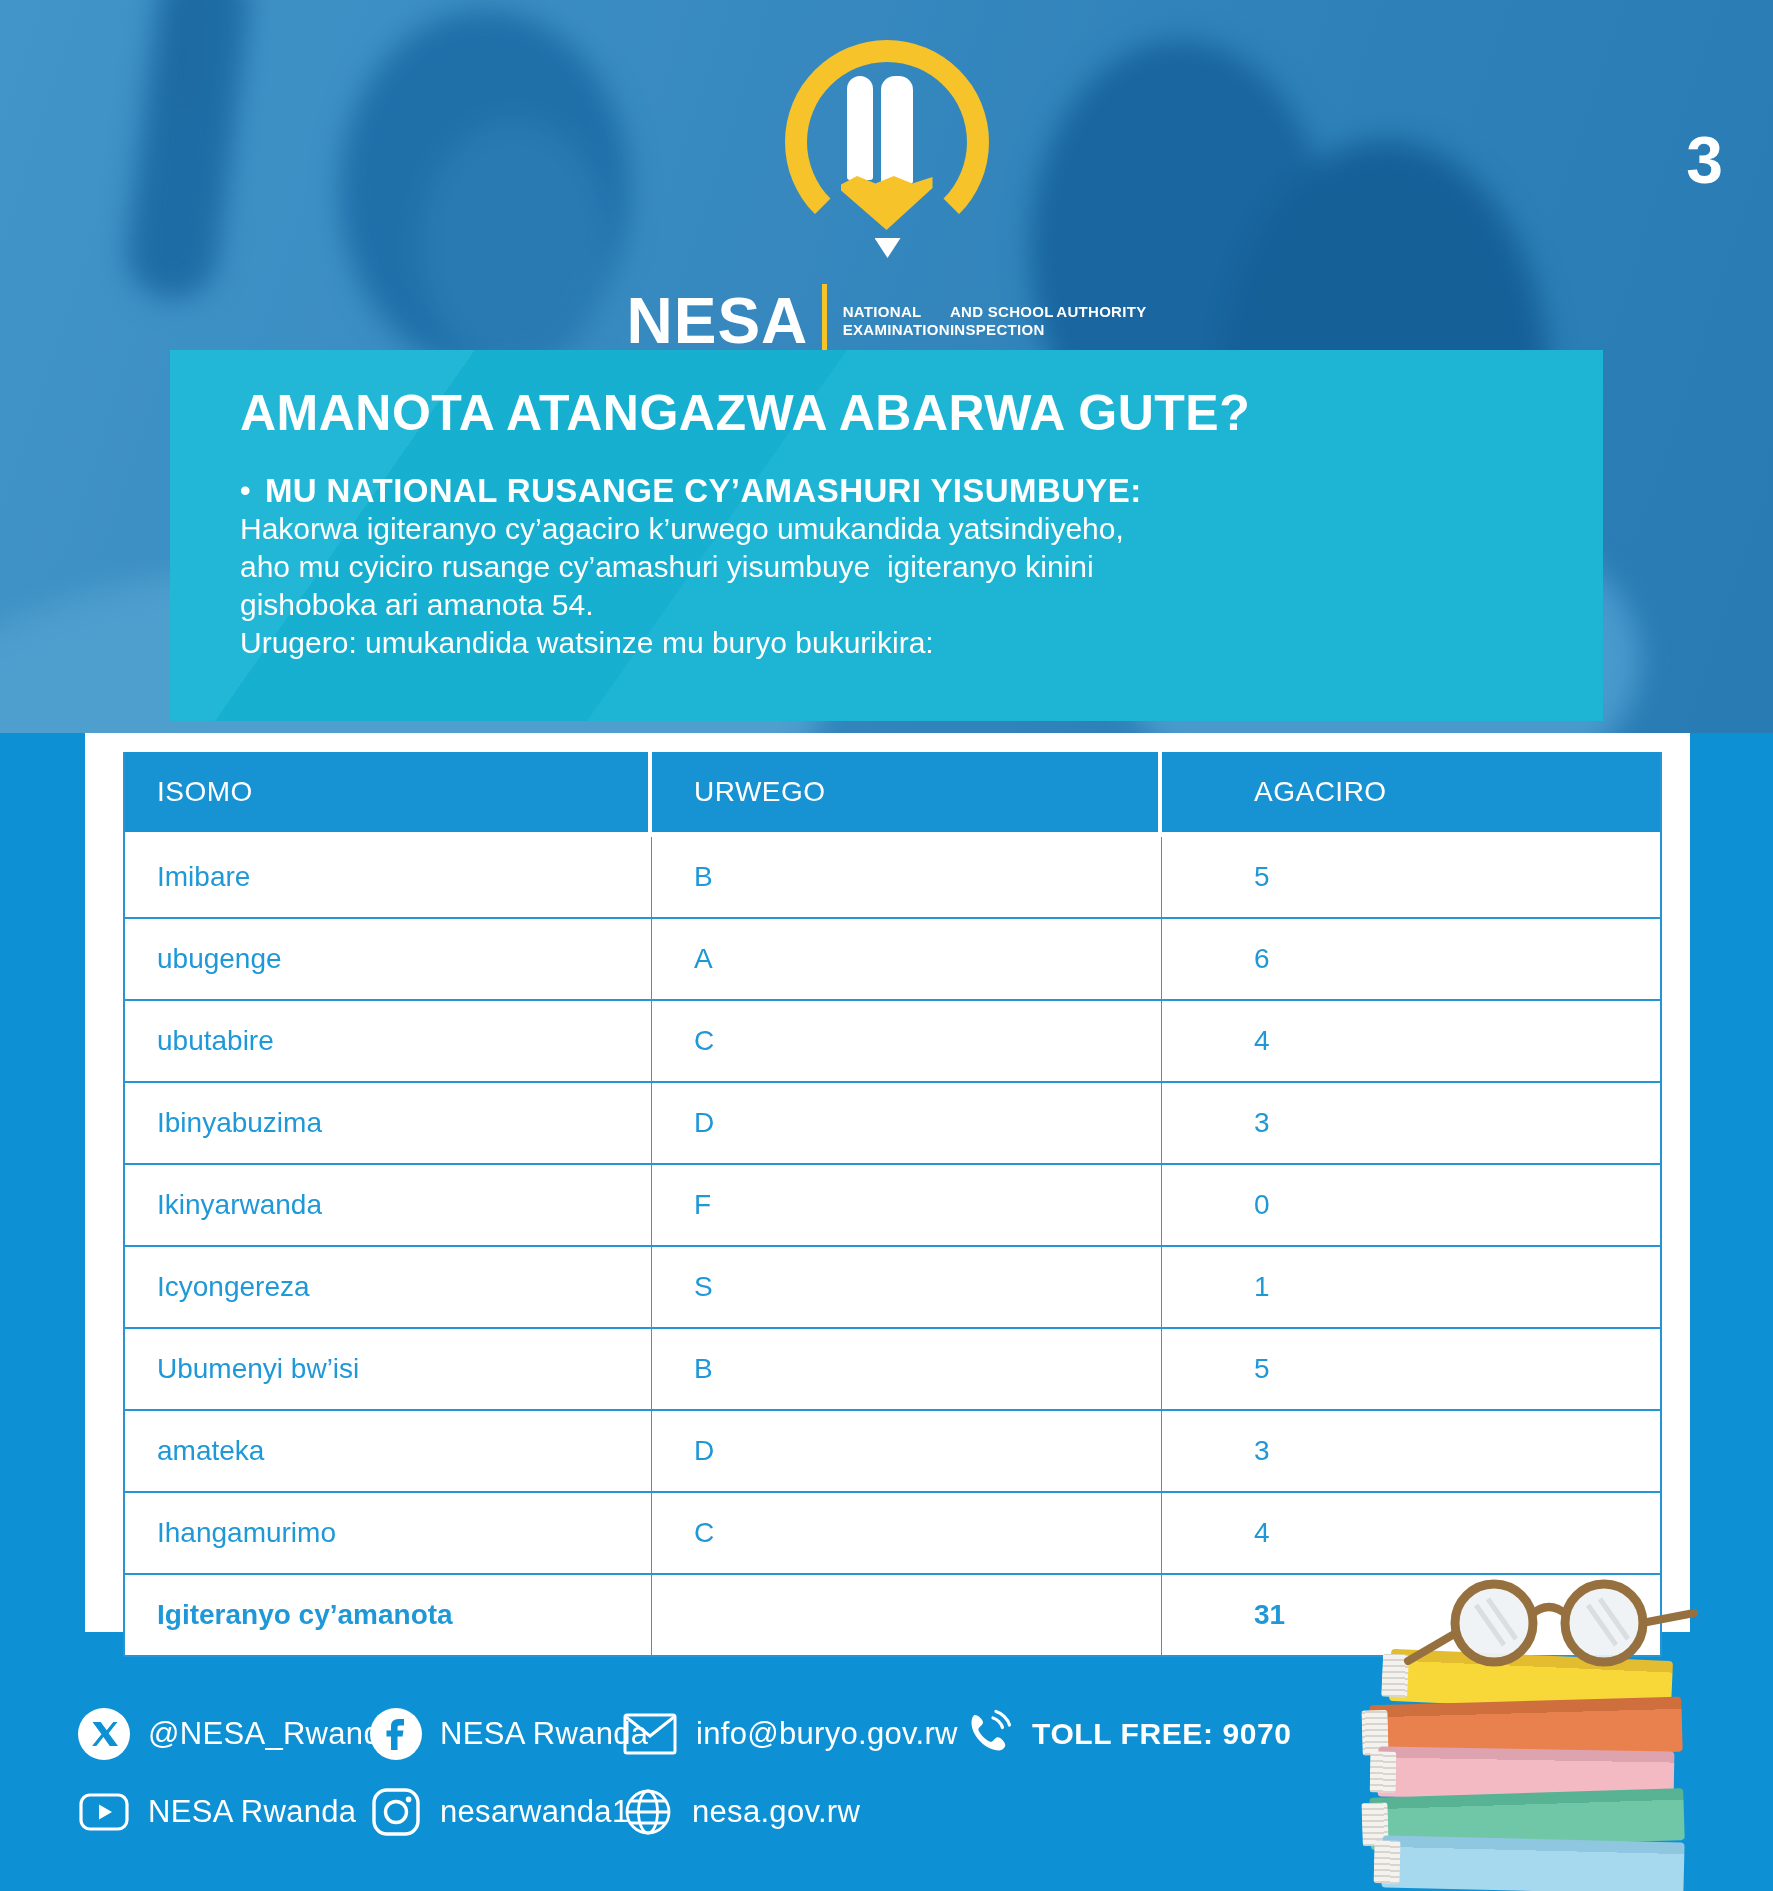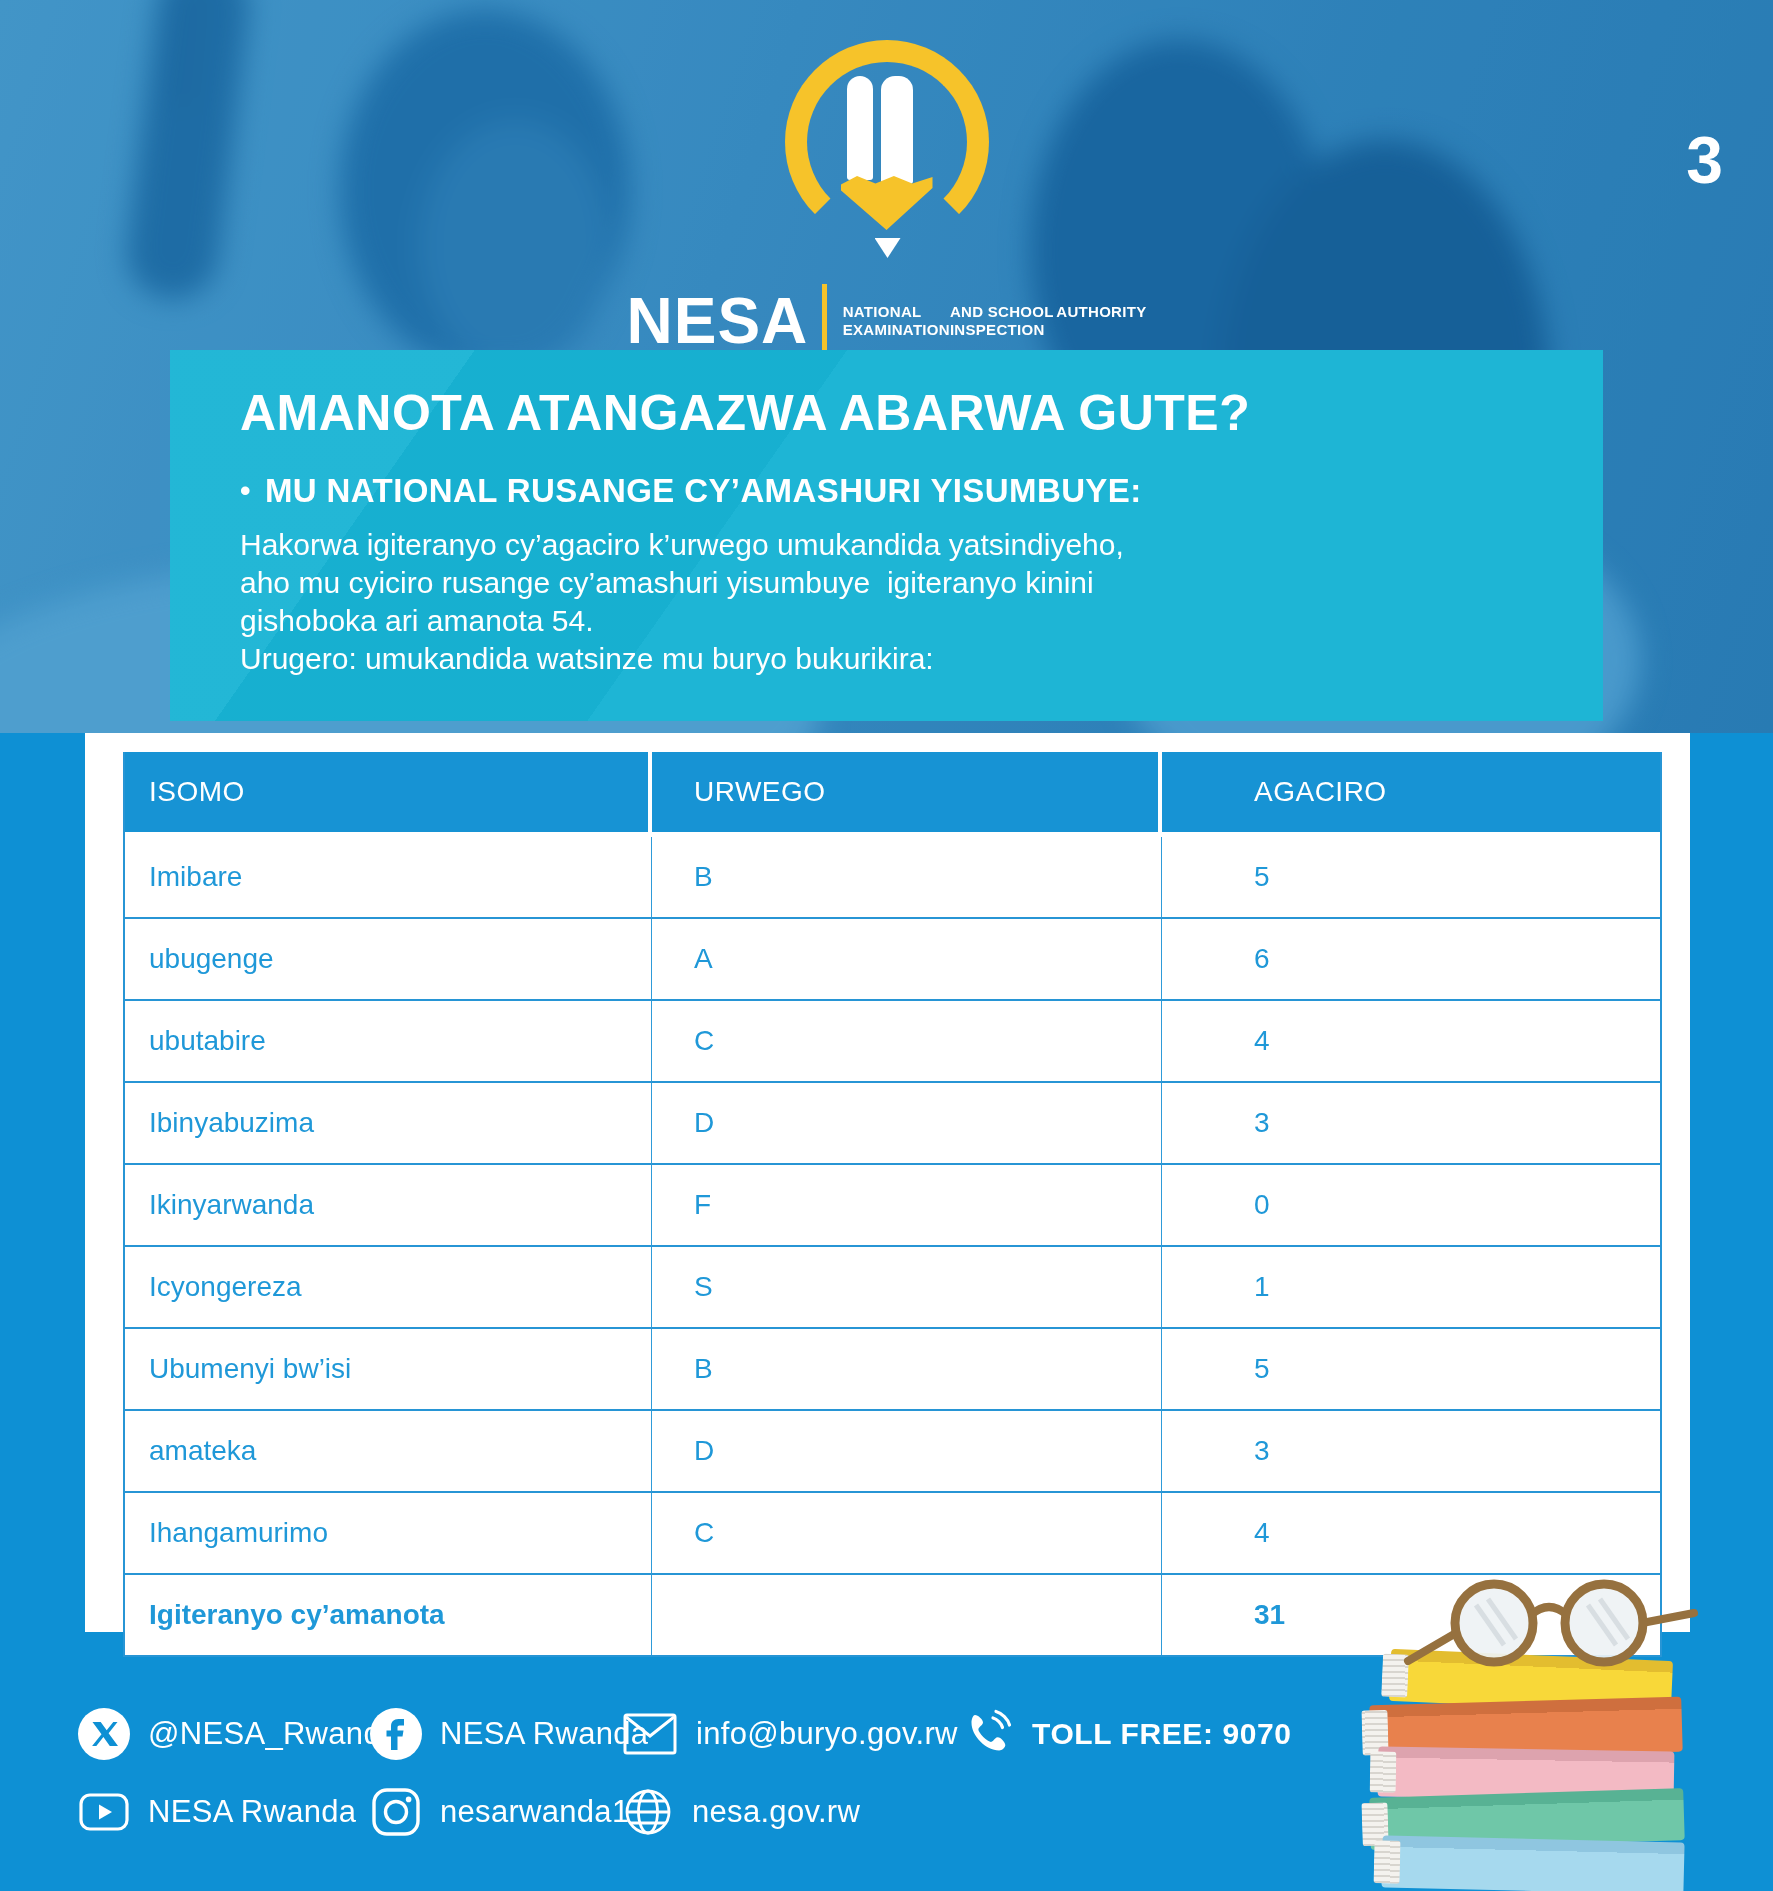--- a/index.html
+++ b/index.html
@@ -42,36 +42,36 @@
 
   .page-num{position:absolute;right:50px;top:122px;color:#fff;font-size:66px;font-weight:bold;}
 
   
   .teal-box{position:absolute;left:170px;top:350px;width:1433px;height:371px;background:#17b3d4;
             box-sizing:border-box;padding:36px 60px 0 70px;
             background-image:linear-gradient(125deg,rgba(255,255,255,0.05) 0 18%,rgba(0,0,0,0.02) 18% 40%,rgba(255,255,255,0.03) 40% 100%);}
   .teal-title{color:#fff;font-size:50px;font-weight:bold;letter-spacing:0.5px;line-height:54px;}
   .teal-bullet{display:flex;align-items:center;margin-top:32px;color:#fff;font-size:33px;font-weight:bold;letter-spacing:0.4px;}
   .bullet-dot{font-size:30px;margin-right:14px;}
-  .teal-para{margin-top:16px;color:#fff;font-size:30px;line-height:38px;font-weight:normal;}
+  .teal-para{color:#fff;font-size:30px;line-height:38px;font-weight:normal;}
   .teal-para span{display:block;white-space:pre-wrap;}
 
   
   .table-card{position:absolute;left:85px;top:733px;width:1605px;height:899px;background:#fff;}
   .grid-table{position:absolute;left:38px;top:19px;width:1537px;border-collapse:separate;border-spacing:0;
               border:2px solid #2795d5;border-top:none;table-layout:fixed;}
   .grid-table col.c1{width:527px;} .grid-table col.c2{width:510px;} .grid-table col.c3{width:498px;}
   .grid-table th{background:#1793d4;color:#fff;font-size:28px;font-weight:normal;letter-spacing:0.5px;
                  text-align:left;height:78px;border-right:4px solid #fff;border-bottom:5px solid #fff;}
   .grid-table th:last-child{border-right:none;}
   .grid-table td{color:#1f98d8;font-size:28px;height:78px;background:#fff;
                  border-right:1px solid #2e9bd9;border-bottom:2px solid #2795d5;}
   .grid-table td:last-child{border-right:none;}
   .grid-table tr:last-child td{border-bottom:none;}
-  .pad1{padding-left:24px;} .pad2{padding-left:42px;} .pad3{padding-left:92px;}
+  .pad1{padding-left:32px;} .pad2{padding-left:42px;} .pad3{padding-left:92px;}
   .total-row td{font-weight:bold;margin-top:16px;}
 
   
   .footer{position:absolute;left:78px;top:1708px;display:grid;
           grid-template-columns:258px 218px 306px auto;grid-column-gap:34px;grid-row-gap:26px;align-items:center;}
   .f-item{display:flex;align-items:center;gap:18px;}
   .f-item svg{flex:0 0 auto;display:block;}
   .f-label{color:#fff;font-size:31px;letter-spacing:0.3px;white-space:nowrap;}
   .f-label.bold{font-weight:bold;font-size:30px;letter-spacing:0.6px;}
 

